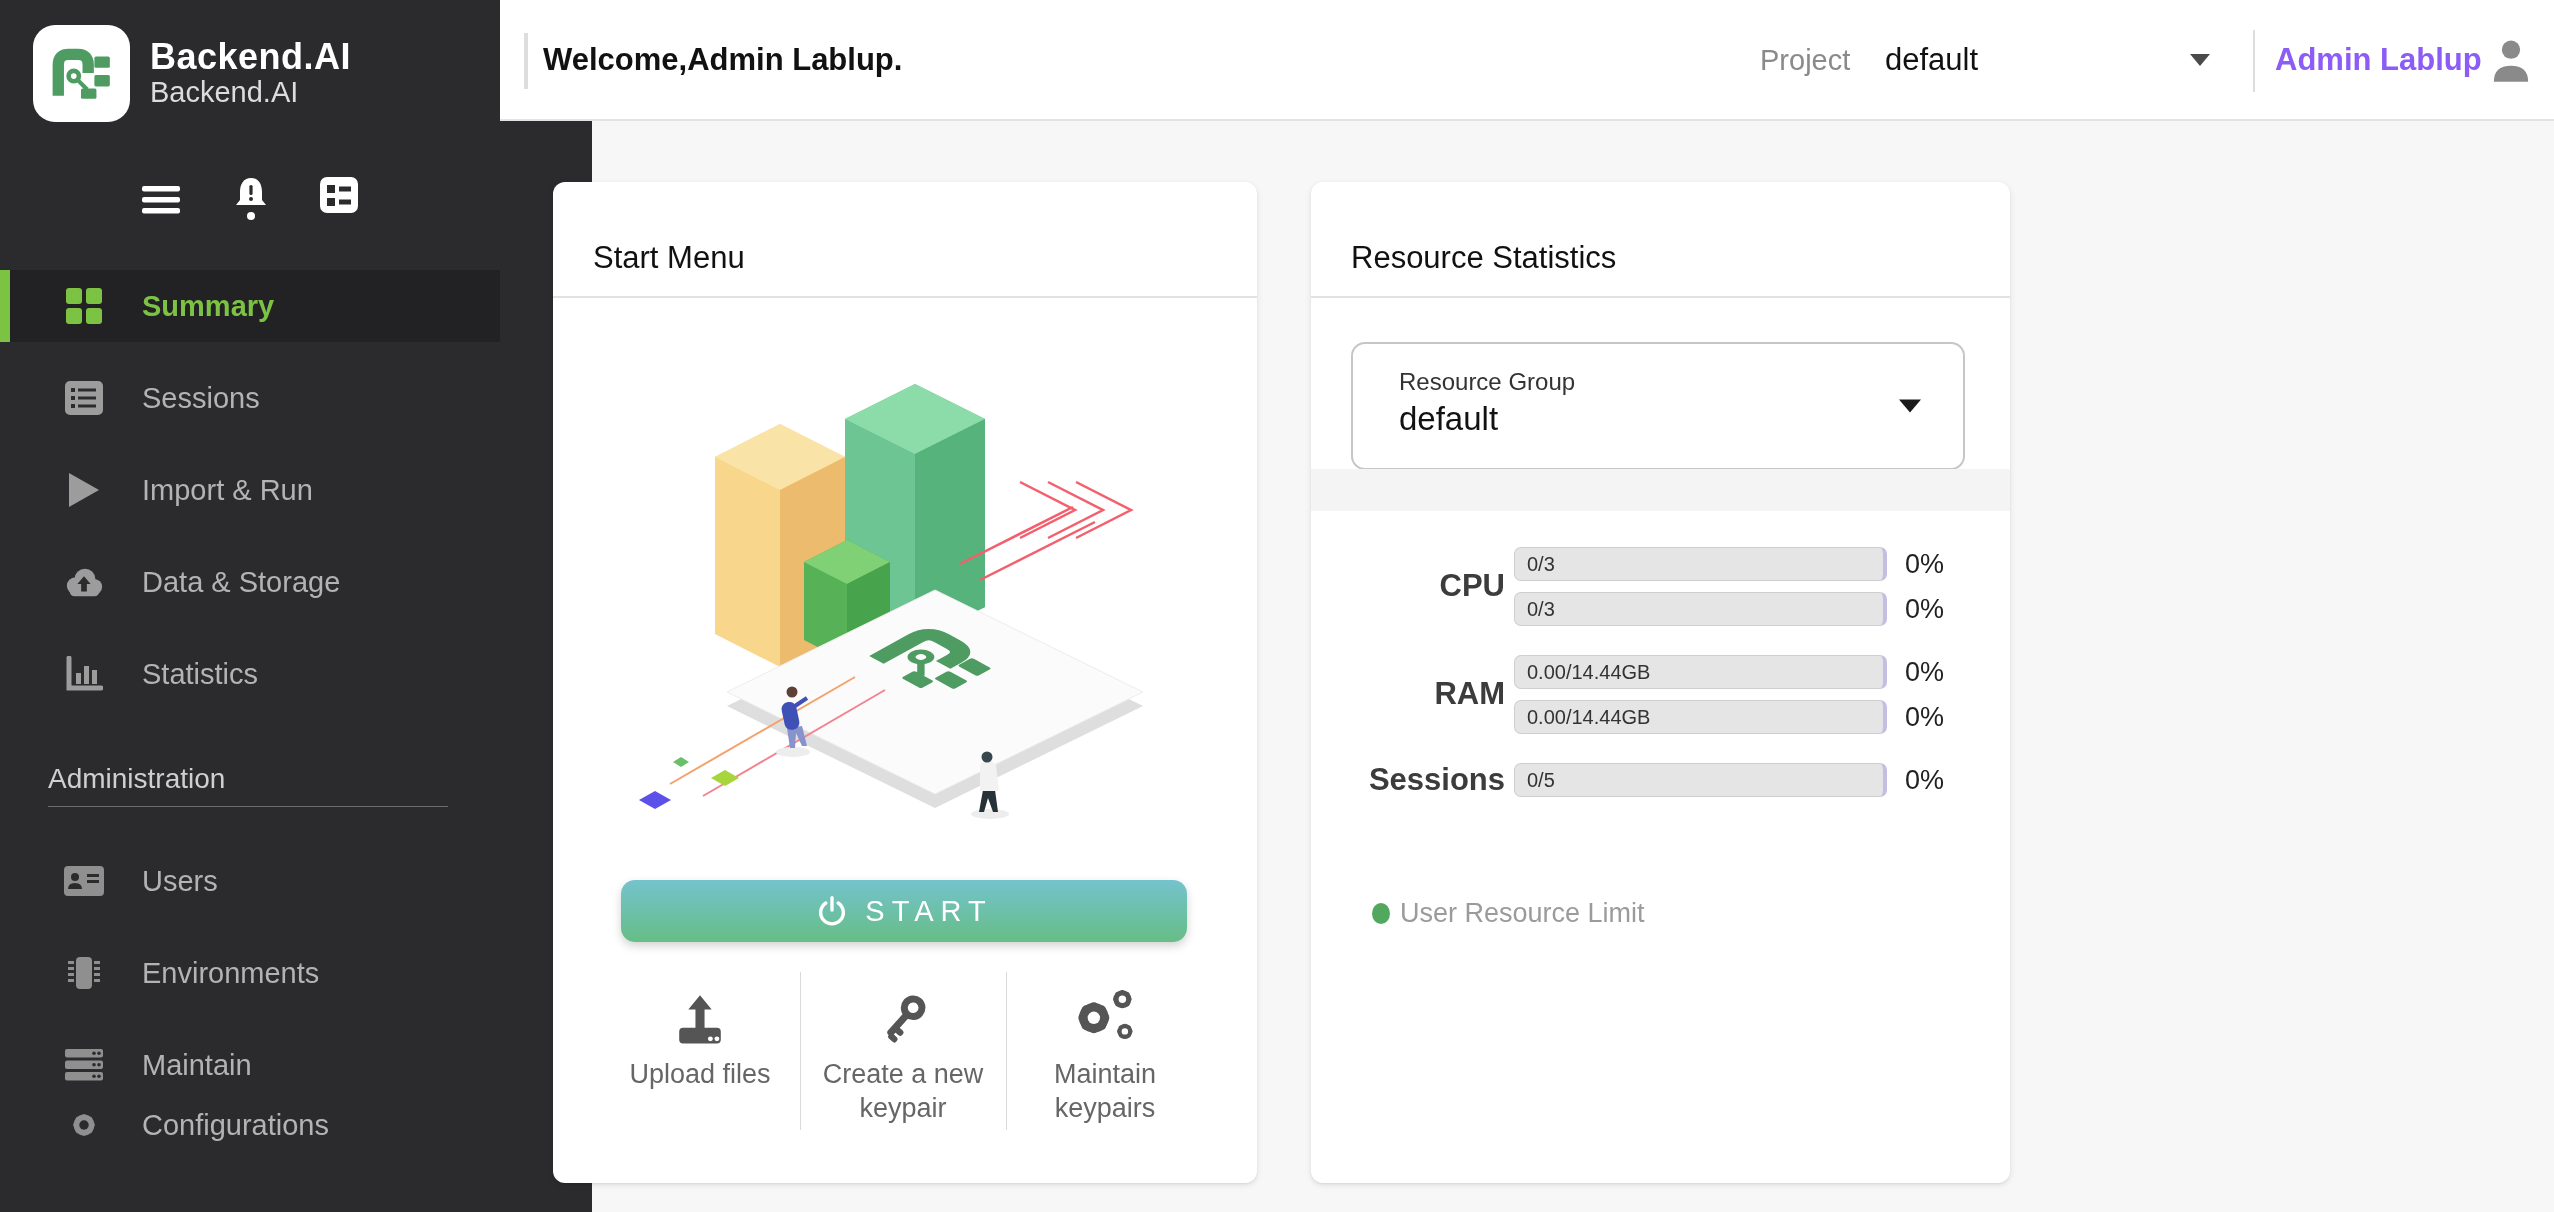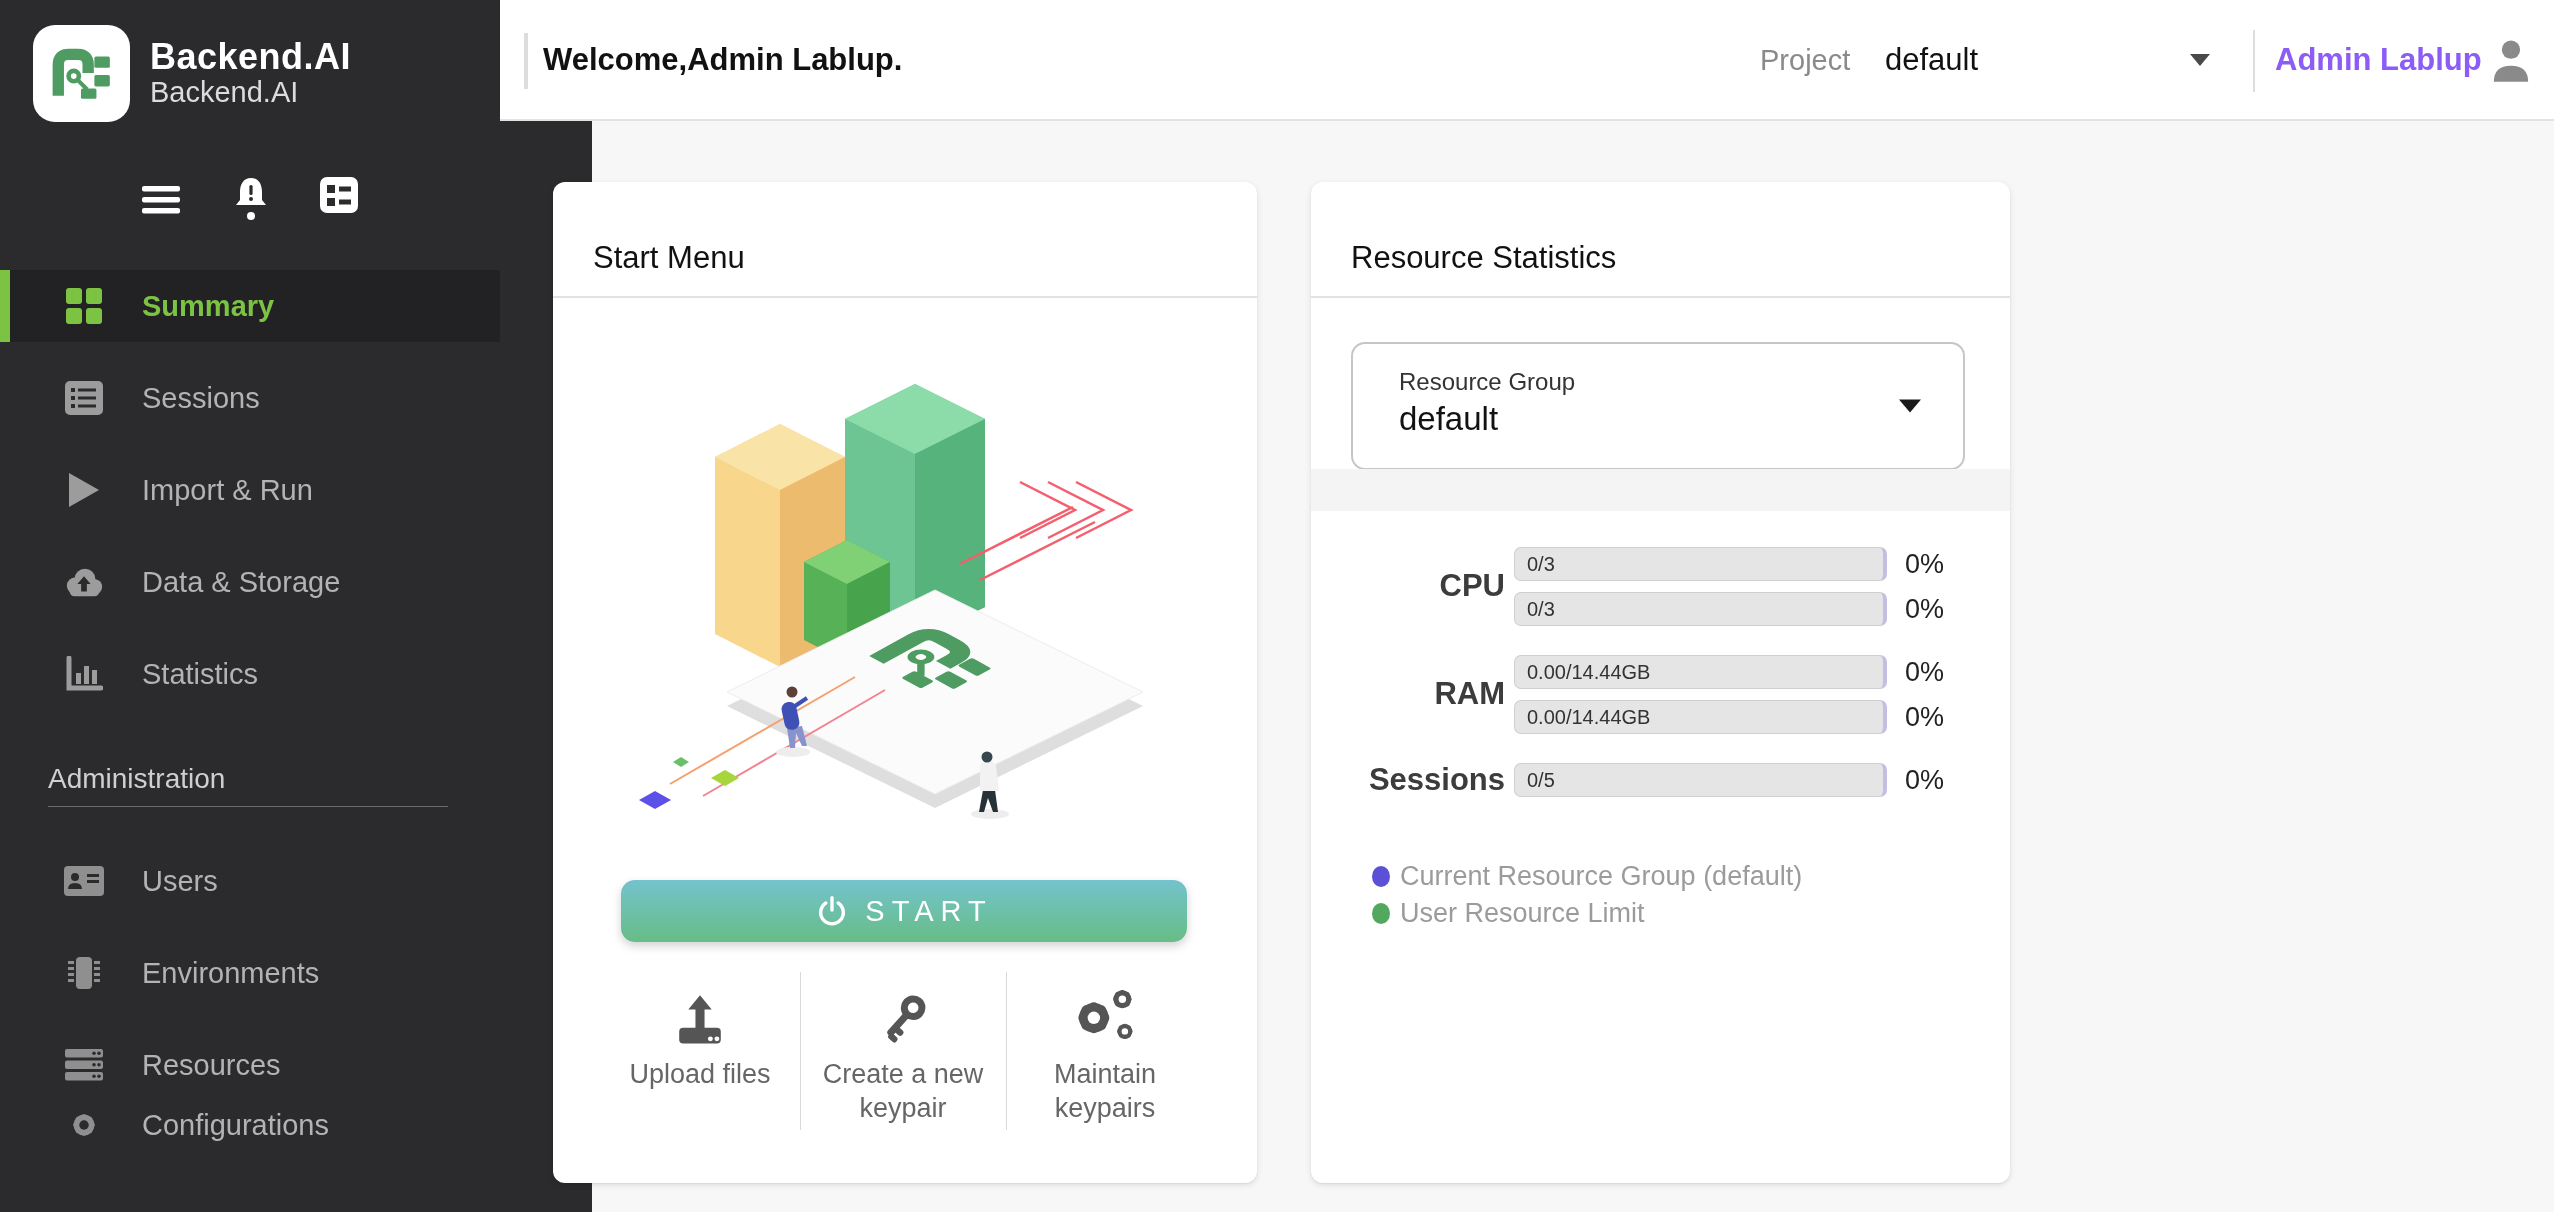--- a/index.html
+++ b/index.html
@@ -212,21 +212,21 @@
           <rect x="0" y="12.5" width="38" height="8.5" rx="2" fill="#8f8f8f"></rect>
           <rect x="0" y="24" width="38" height="8.5" rx="2" fill="#8f8f8f"></rect>
           <circle cx="29" cy="5.2" r="1.8" fill="#2b2b2e"></circle>
             <circle cx="34" cy="5.2" r="1.8" fill="#2b2b2e"></circle>
           <circle cx="29" cy="16.7" r="1.8" fill="#2b2b2e"></circle>
             <circle cx="34" cy="16.7" r="1.8" fill="#2b2b2e"></circle>
           <circle cx="29" cy="28.2" r="1.8" fill="#2b2b2e"></circle>
             <circle cx="34" cy="28.2" r="1.8" fill="#2b2b2e"></circle>
         </svg>
       </span>
-      <span class="mi-label">Resources</span>
+      <span class="mi-label">Maintain</span>
     </div>
     <div class="menu-item" style="top:1089px;">
       <span class="mi-icon">
         <svg width="38" height="38" viewBox="0 0 40 40">
           <g fill="#8f8f8f">
             <rect x="11" y="11" width="18" height="18" rx="4"></rect>
             <rect x="11" y="11" width="18" height="18" rx="4" transform="rotate(45 20 20)"></rect>
             <circle cx="20" cy="20" r="11"></circle>
           </g>
           <circle cx="20" cy="20" r="5" fill="#2b2b2e"></circle>
@@ -427,23 +427,19 @@
       <span>0.00/14.44GB</span>
     </div>
     <div class="pct" style="top:535px;">0%</div>
 
     <div class="meter-name" style="top:598px;">Sessions</div>
     <div class="bar" style="top:581px;">
       <span>0/5</span>
     </div>
     <div class="pct" style="top:598px;">0%</div>
 
-    <div class="legend-row" style="top:679px;">
-      <span class="legend-dot" style="background: rgb(91, 80, 214);"></span>
-      <span class="legend-text">Current Resource Group (default)</span>
-    </div>
     <div class="legend-row" style="top:716px;">
       <span class="legend-dot" style="background: rgb(83, 168, 95);"></span>
       <span class="legend-text">User Resource Limit</span>
     </div>
   </section>
 
 </div>
 
 </body></html>

